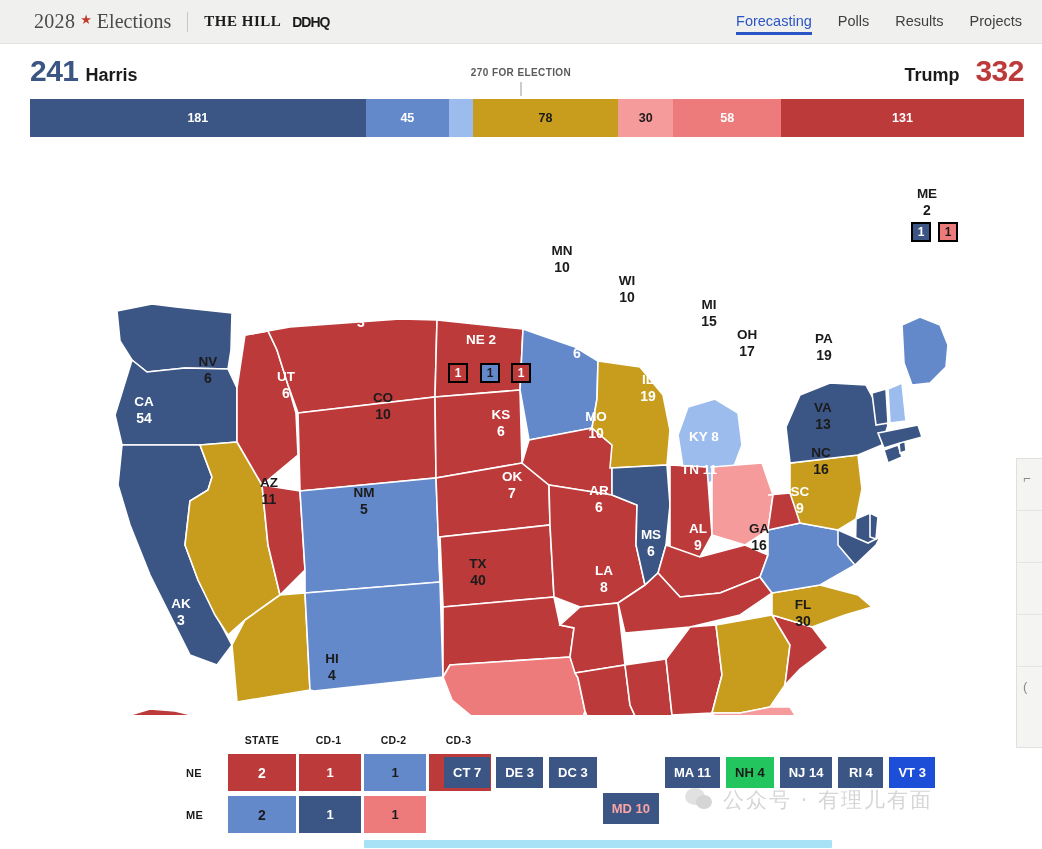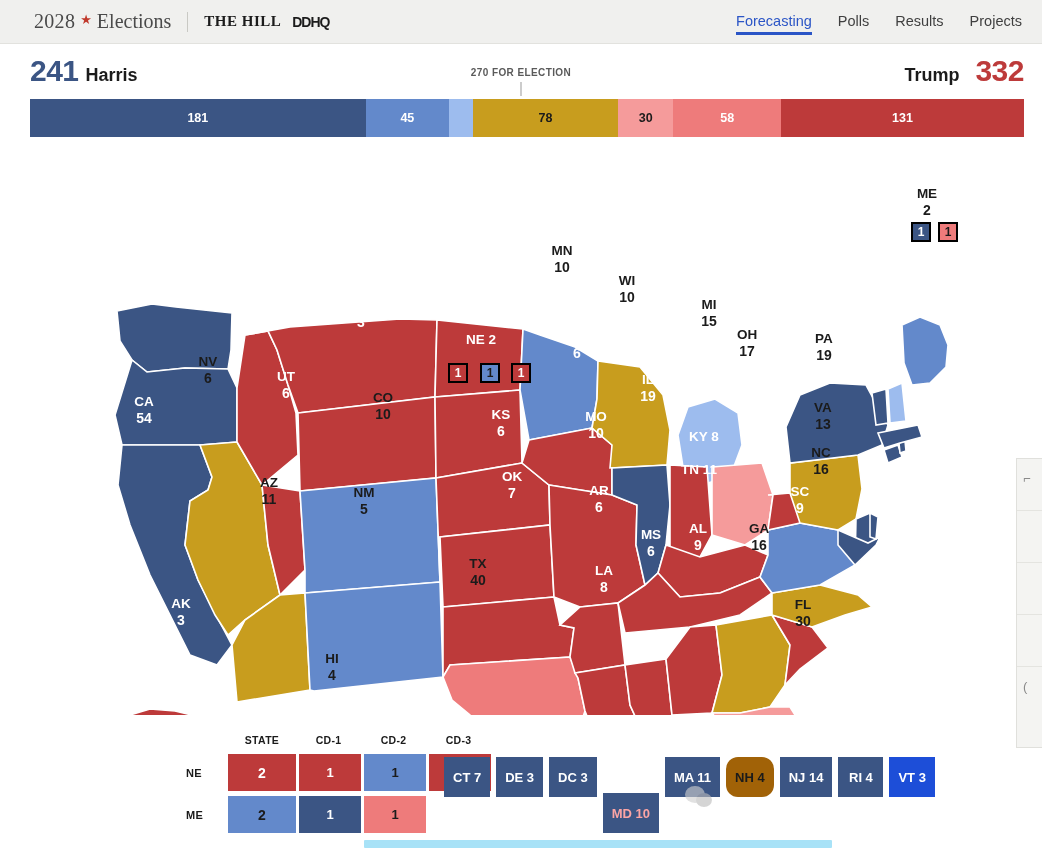--- a/index.html
+++ b/index.html
@@ -101,21 +101,21 @@
     width:62px; height:37px; margin-right:3px;
     display:flex; align-items:center; justify-content:center;
     font-size:13px; font-weight:700;
   }
   .cd-cell.state-col { width:68px; font-size:14px; }
   .cd-cell.blank { background:transparent; }
 
   
   .chips { position:absolute; left:444px; top:757px; display:flex; gap:6px; }
   .chip {
-    height:40px; padding:8px 9px; min-width:45px;
+    height:31px; padding:8px 9px; min-width:45px;
     display:flex; align-items:center; justify-content:center;
     font-size:13px; font-weight:700; white-space:nowrap;
   }
 
   
   .side-panel {
     position:absolute; left:1016px; top:458px; width:40px; height:290px;
     background:#f4f4f2; border:1px solid #e0e0dc;
   }
   .side-panel-row { height:52px; border-bottom:1px solid #e4e4e0; }
@@ -370,21 +370,21 @@
         </div>
       </div>
   </div>
 
   <div class="chips" id="chip-row">
       <div class="chip" style="background: rgb(59, 85, 132); color: rgb(255, 255, 255);">CT 7</div>
       <div class="chip" style="background: rgb(59, 85, 132); color: rgb(255, 255, 255);">DE 3</div>
       <div class="chip" style="background: rgb(59, 85, 132); color: rgb(255, 255, 255);">DC 3</div>
       <div class="chip" style="background: rgb(59, 85, 132); color: #fca5a5; margin-top: 36px;">MD 10</div>
       <div class="chip" style="background: rgb(59, 85, 132); color: rgb(255, 255, 255);">MA 11</div>
-      <div class="chip" style="background: #a16207; color: rgb(27, 27, 27); border-radius: 12px;">NH 4</div>
+      <div class="chip" style="background: #22c55e; color: rgb(27, 27, 27);">NH 4</div>
       <div class="chip" style="background: rgb(59, 85, 132); color: rgb(255, 255, 255);">NJ 14</div>
       <div class="chip" style="background: rgb(59, 85, 132); color: rgb(255, 255, 255);">RI 4</div>
       <div class="chip" style="background: #1d4ed8; color: rgb(255, 255, 255);">VT 3</div>
     </div>
 
   <div class="side-panel">
     <div class="side-panel-row">
       <div class="side-panel-glyph">⌐</div>
     </div>
     <div class="side-panel-row"></div>
@@ -393,19 +393,20 @@
     <div class="side-panel-row">
       <div class="side-panel-glyph">(</div>
     </div>
   </div>
 
   <div class="watermark">
     <div class="wm-icon">
       <div class="wm-b1"></div>
         <div class="wm-b2"></div>
     </div>
+    <div class="wm-text">公众号 · 有理儿有面</div>
   </div>
 
   <div class="hscroll-track">
     <div class="hscroll-thumb"></div>
   </div>
   <div class="left-edge-strip"></div>
 </div>
 
 </body></html>

